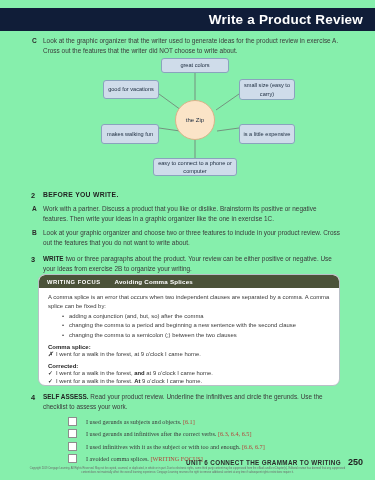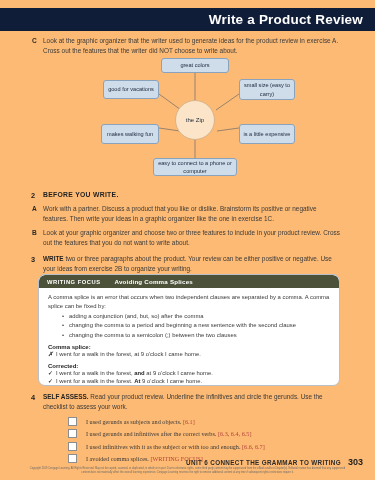--- a/index.html
+++ b/index.html
@@ -5,21 +5,21 @@
   * { box-sizing: border-box; margin: 0; padding: 0; }
   html, body {
     width: 375px; height: 480px;
     background: #ffffff;
     font-family: "Liberation Sans", sans-serif;
     overflow: hidden;
   }
   .page {
     position: relative;
     width: 375px; height: 480px;
-    background: #fdba74;
+    background: #86efac;
   }
 
   
   .header-bar {
     position: absolute;
     left: 0; top: 8px;
     width: 375px; height: 23px;
     background: #101d38;
     display: flex;
     align-items: center;
@@ -370,17 +370,17 @@
       <span class="check-text"><span>I used infinitives with it as the subject or with too and enough.</span> <span class="ref">[6.6, 6.7]</span></span>
     </div>
     <div class="check-row">
       <span class="checkbox"></span>
       <span class="check-text"><span>I avoided comma splices.</span> <span class="ref">[WRITING FOCUS]</span></span>
     </div>
   </div>
 
   <div class="footer-line">
     <span class="footer-unit">UNIT 6    CONNECT THE GRAMMAR TO WRITING</span>
-    <span class="footer-page">303</span>
+    <span class="footer-page">250</span>
   </div>
   <div class="copyright">Copyright 2019 Cengage Learning. All Rights Reserved. May not be copied, scanned, or duplicated, in whole or in part. Due to electronic rights, some third party content may be suppressed from the eBook and/or eChapter(s). Editorial review has deemed that any suppressed content does not materially affect the overall learning experience. Cengage Learning reserves the right to remove additional content at any time if subsequent rights restrictions require it.</div>
 
 </div>
 
 </body></html>

